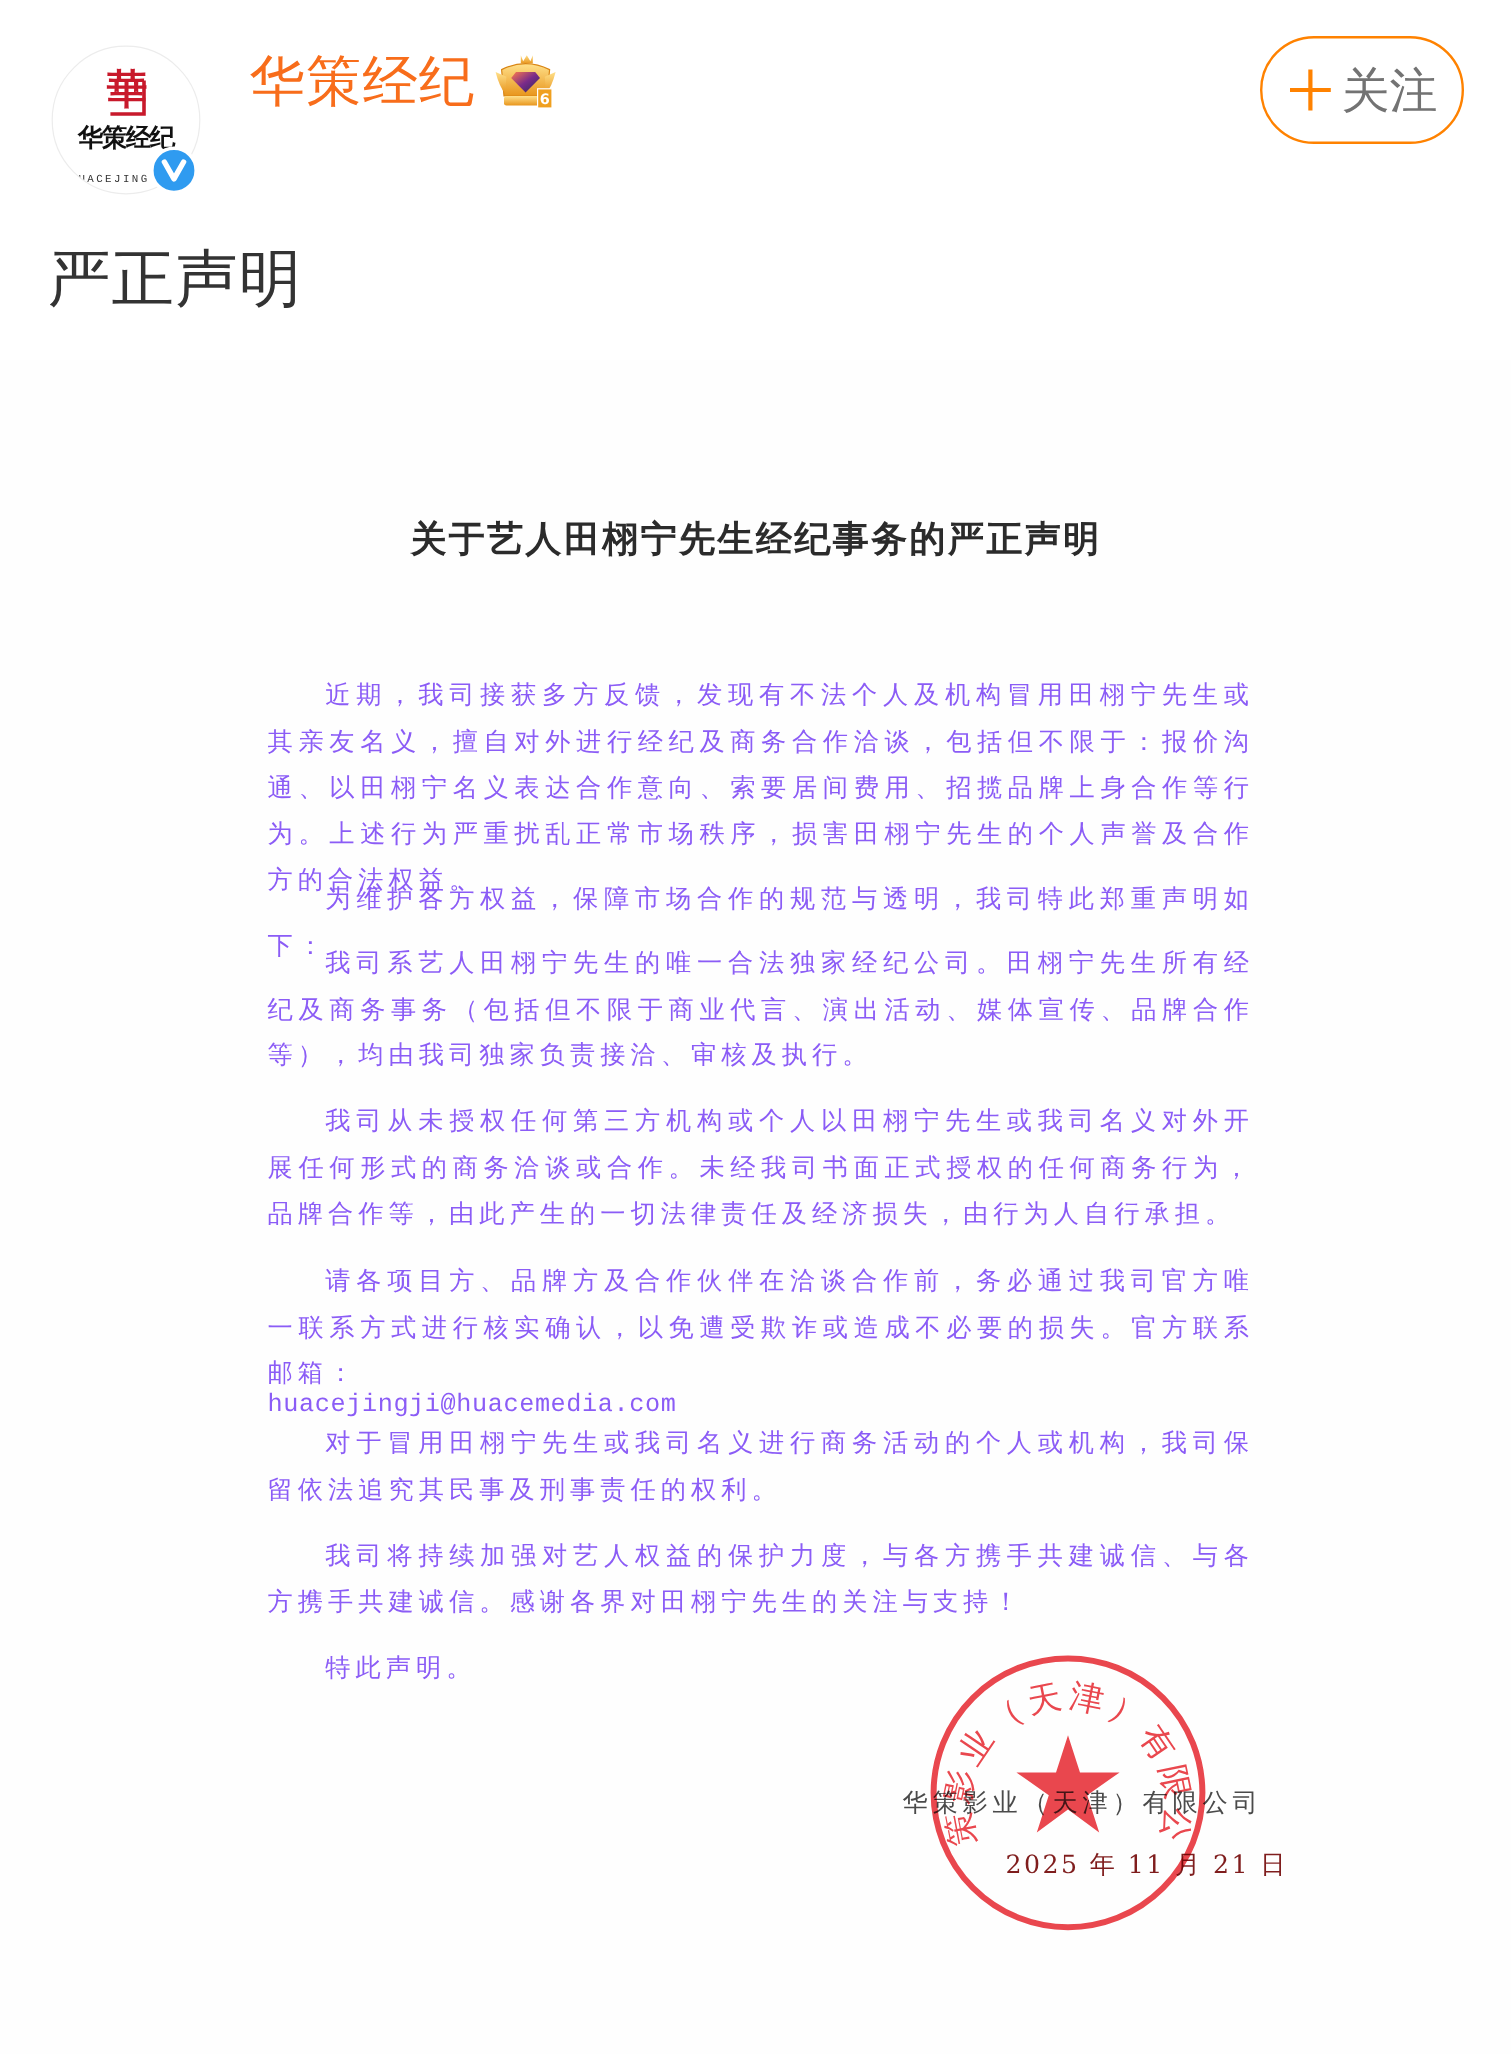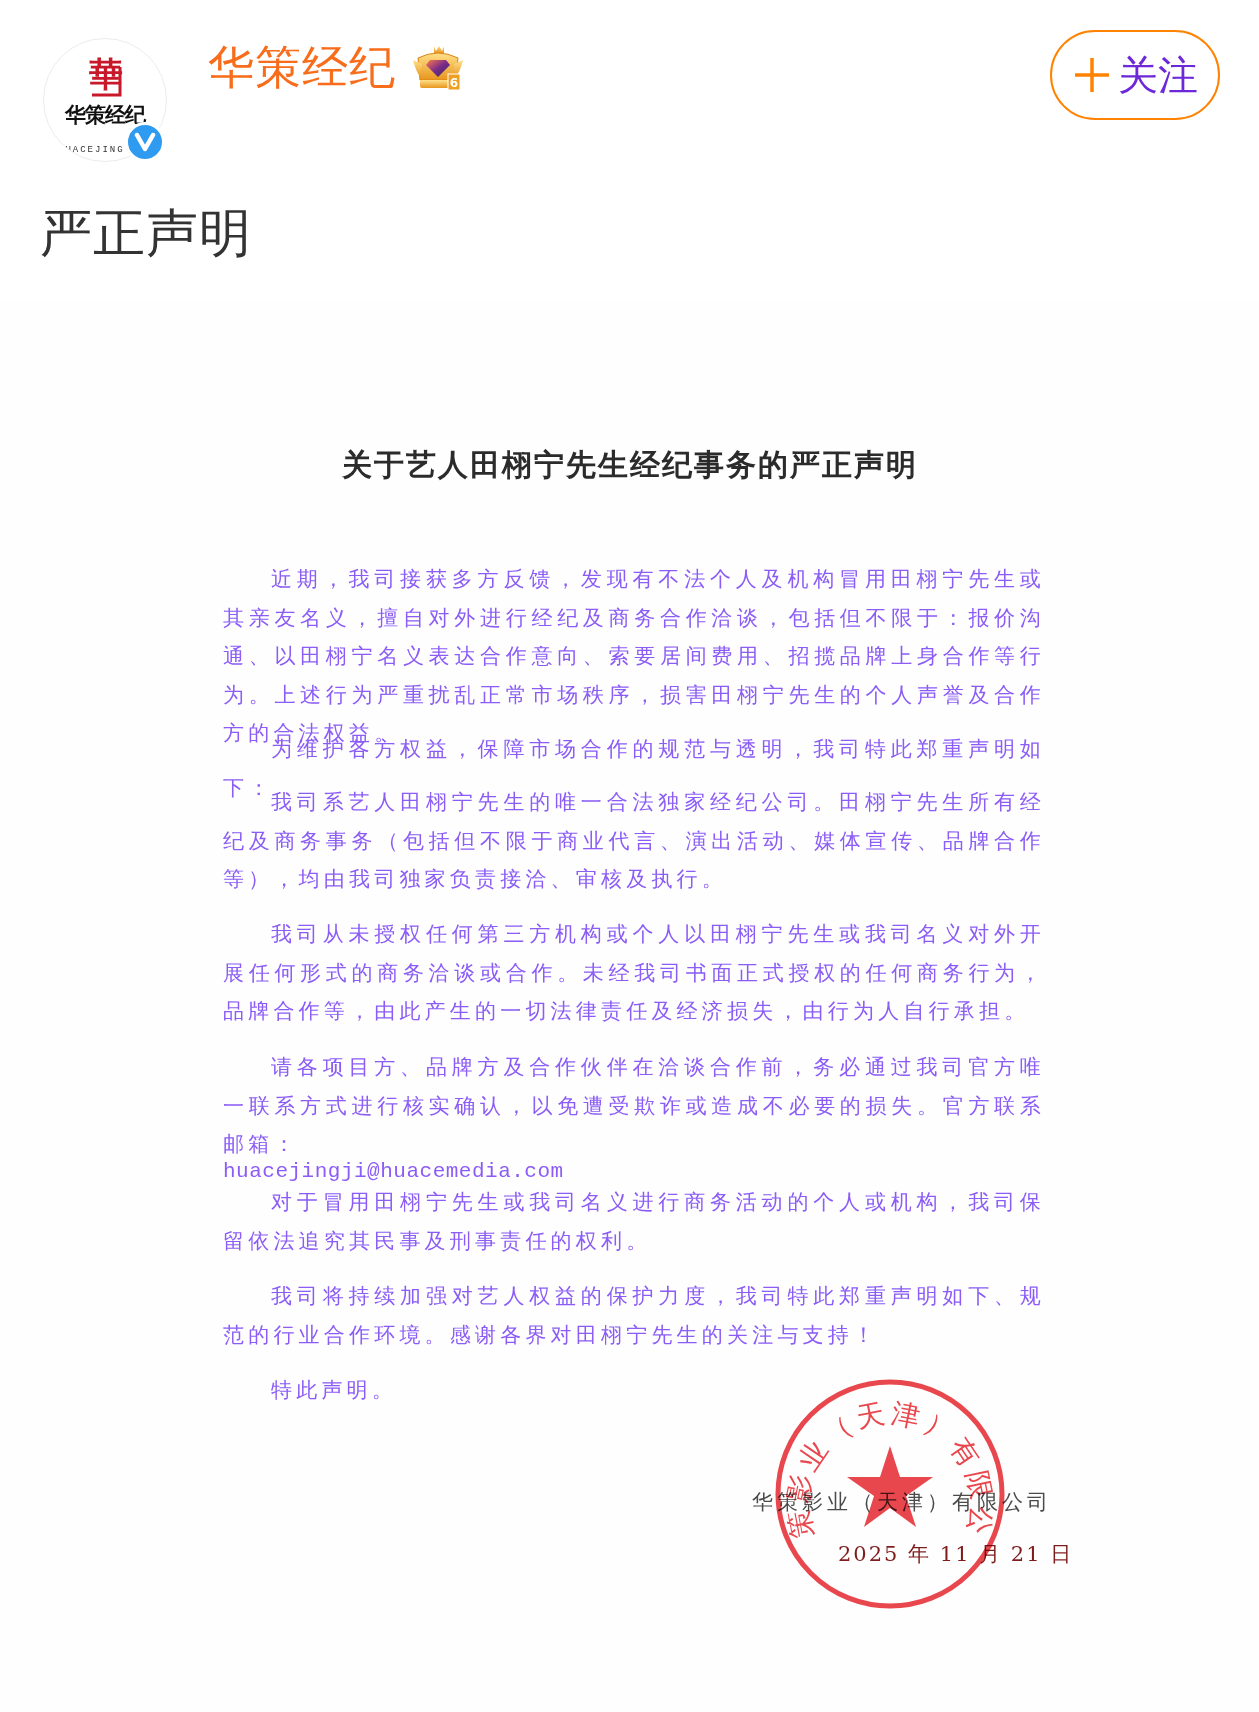--- a/index.html
+++ b/index.html
@@ -44,36 +44,36 @@
     }
     .meta {
       position: absolute; left: 208px; top: 112px;
       font-size: 36px; line-height: 46px; color: #939393; white-space: nowrap;
     }
     .meta .sep { display: inline-block; width: 26px; }
     .follow-btn {
       position: absolute; left: 1050px; top: 30px; width: 170px; height: 90px;
       border: 2px solid #ff8200; border-radius: 45px; background: #fff;
       display: flex; align-items: center; justify-content: center;
-      color: #6d28d9; font-size: 40px; cursor: pointer;
+      color: #737373; font-size: 40px; cursor: pointer;
     }
 
     .post-text {
       position: absolute; left: 40px; top: 200px;
       font-size: 52px; line-height: 66px; color: #333; white-space: nowrap;
       letter-spacing: 1px;
     }
 
     
     .doc {
       position: absolute; left: 0; top: 300px; width: 1259px; height: 1412px;
       background: #fefefe;
     }
     .doc-title {
-      position: absolute; left: 0; right: 0; top: 145px; text-align: center;
+      position: absolute; left: 0; right: 0; top: 129px; text-align: center;
       font-size: 30px; font-weight: bold; color: #2b2b2b; letter-spacing: 2px;
       padding-left: 1px;
     }
     .para {
       position: absolute; left: 223px; width: 822px;
       font-family: "DejaVu Serif", "Liberation Serif", serif;
       font-size: 21px; line-height: 38.5px; color: #8b5cf6;
       text-indent: 48px; letter-spacing: 4.2px; text-align: justify;
       filter: blur(0.35px);
     }
@@ -154,21 +154,21 @@
   <div class="doc">
     <div class="doc-title">关于艺人田栩宁先生经纪事务的严正声明</div>
 
     <div class="para" style="top:260px">近期，我司接获多方反馈，发现有不法个人及机构冒用田栩宁先生或其亲友名义，擅自对外进行经纪及商务合作洽谈，包括但不限于：报价沟通、以田栩宁名义表达合作意向、索要居间费用、招揽品牌上身合作等行为。上述行为严重扰乱正常市场秩序，损害田栩宁先生的个人声誉及合作方的合法权益。</div>
     <div class="para" style="top:430px">为维护各方权益，保障市场合作的规范与透明，我司特此郑重声明如下：</div>
     <div class="para" style="top:483px">我司系艺人田栩宁先生的唯一合法独家经纪公司。田栩宁先生所有经纪及商务事务（包括但不限于商业代言、演出活动、媒体宣传、品牌合作等），均由我司独家负责接洽、审核及执行。</div>
     <div class="para" style="top:615px">我司从未授权任何第三方机构或个人以田栩宁先生或我司名义对外开展任何形式的商务洽谈或合作。未经我司书面正式授权的任何商务行为，品牌合作等，由此产生的一切法律责任及经济损失，由行为人自行承担。</div>
     <div class="para" style="top:748px">请各项目方、品牌方及合作伙伴在洽谈合作前，务必通过我司官方唯一联系方式进行核实确认，以免遭受欺诈或造成不必要的损失。官方联系邮箱：</div>
     <div class="para email" style="top:825px">huacejingji@huacemedia.com</div>
     <div class="para" style="top:883px">对于冒用田栩宁先生或我司名义进行商务活动的个人或机构，我司保留依法追究其民事及刑事责任的权利。</div>
-    <div class="para" style="top:977px">我司将持续加强对艺人权益的保护力度，我司特此郑重声明如下、规范的行业合作环境。感谢各界对田栩宁先生的关注与支持！</div>
+    <div class="para" style="top:977px">我司将持续加强对艺人权益的保护力度，与各方携手共建诚信、与各方携手共建诚信。感谢各界对田栩宁先生的关注与支持！</div>
     <div class="para" style="top:1071px">特此声明。</div>
 
     <div class="sign-company">华策影业（天津）有限公司</div>
     <div class="sign-date">2025 年 11 月 21 日</div>
 
     <svg class="stamp" viewBox="0 0 236 236">
       <defs>
         <path id="stampArc" d="M 42 160 A 82 82 0 1 1 194 160"></path>
       </defs>
       <circle cx="118" cy="118" r="112" fill="none" stroke="#e8333a" stroke-width="5"></circle>

